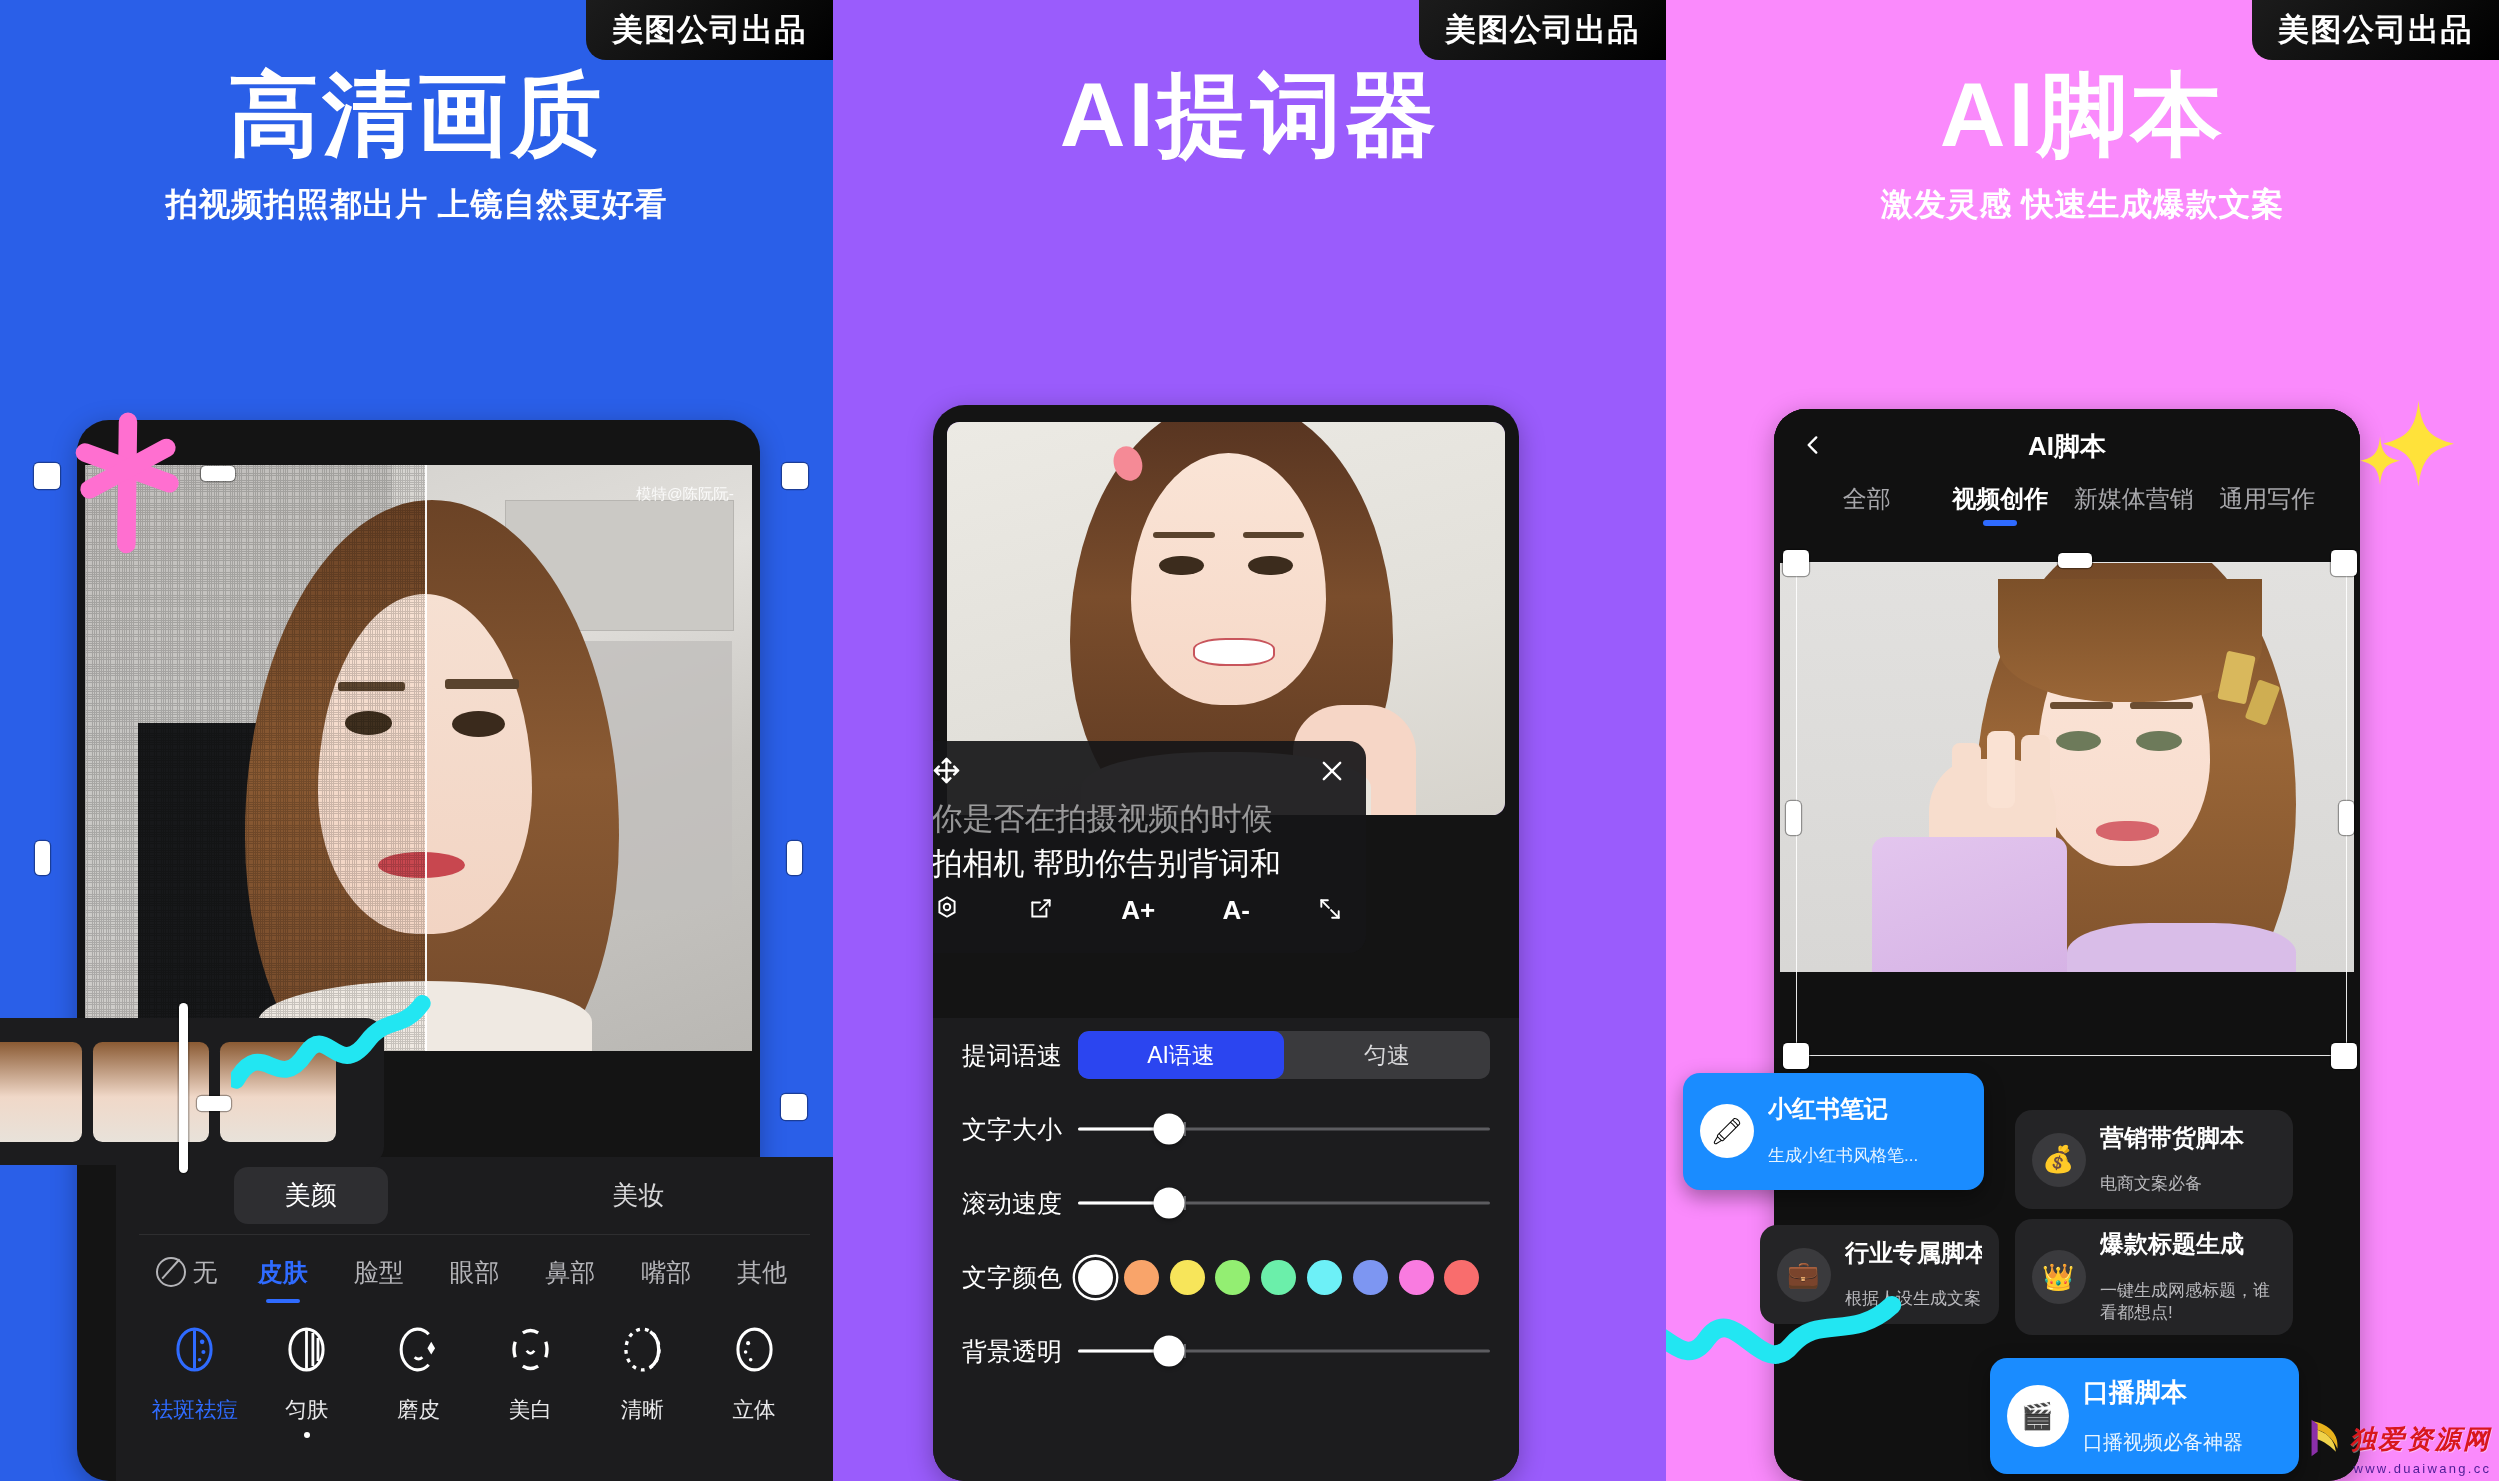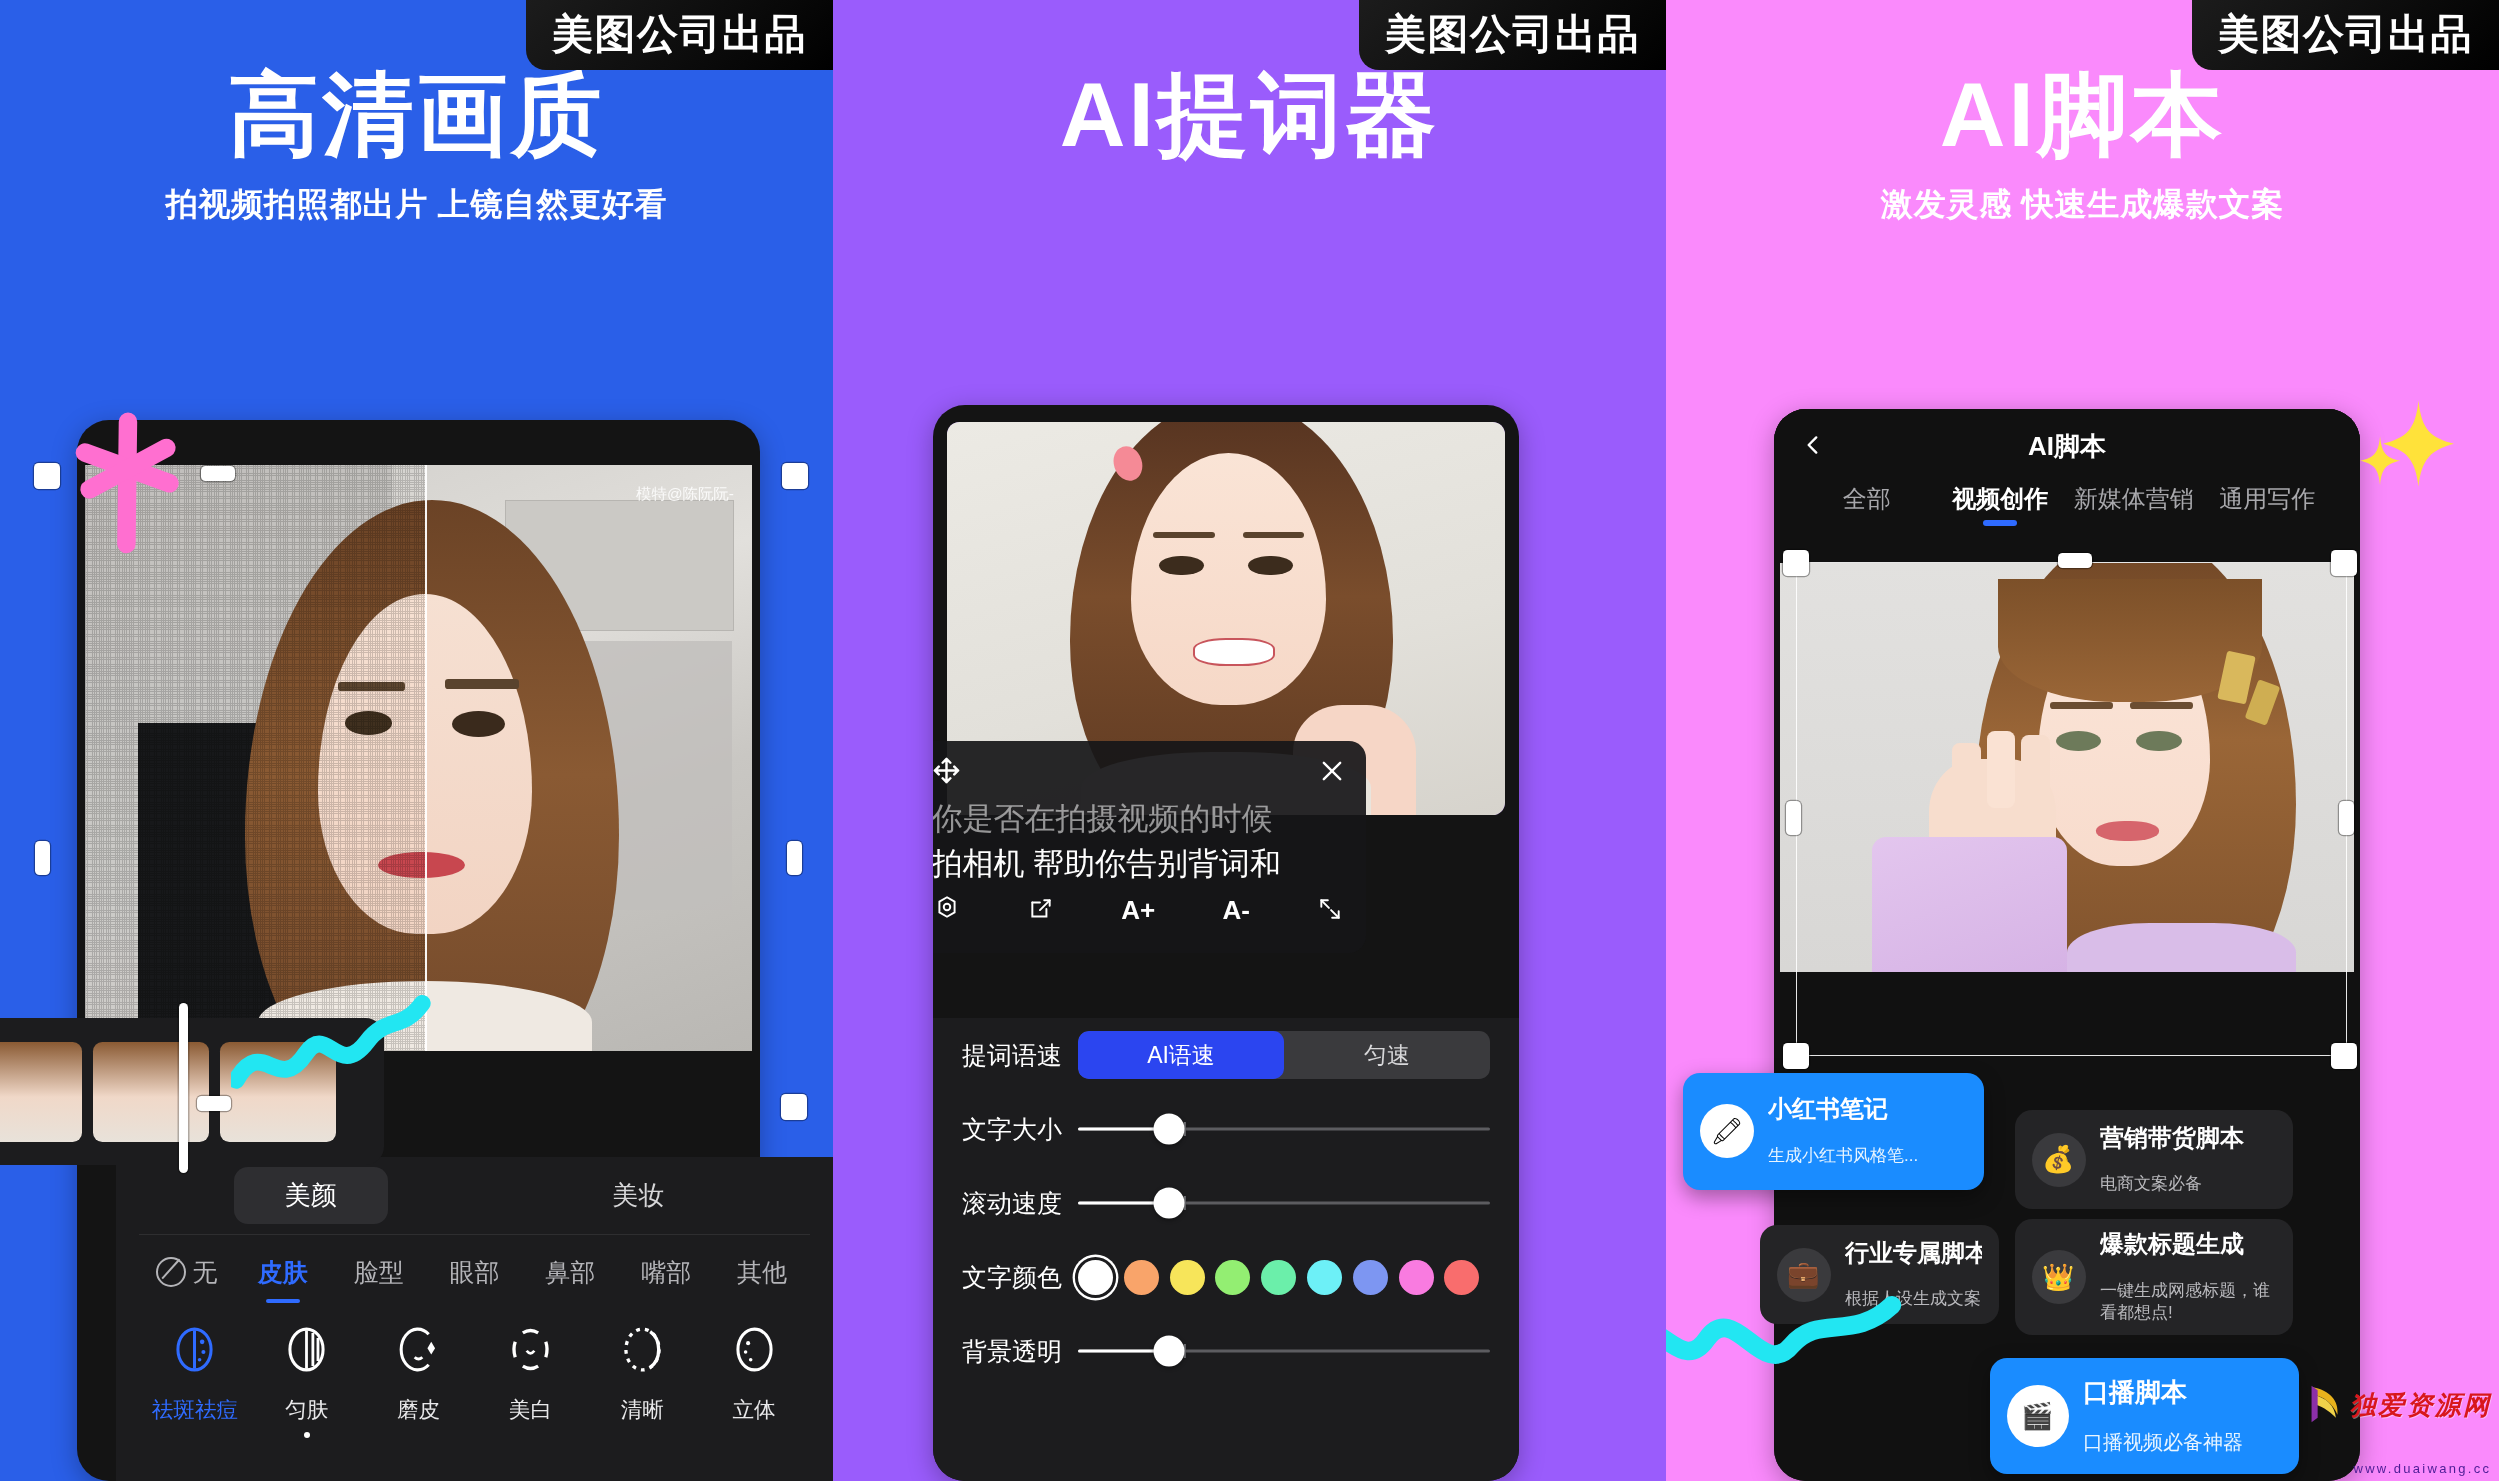--- a/index.html
+++ b/index.html
@@ -7,21 +7,21 @@
   #stage{position:relative;width:2500px;height:1481px;overflow:hidden;display:flex;}
 
   .panel{position:relative;width:833px;height:1481px;overflow:hidden;flex:0 0 833px;}
   .panel.p1{background:#2A5FE8;}
   .panel.p2{background:#9A5CFC;}
   .panel.p3{background:#FA8AFC;}
 
   
   .badge{position:absolute;top:0;right:0;background:linear-gradient(135deg,#1c1c1c,#000);
          border-bottom-left-radius:20px;padding:14px 26px 15.4px 26px;z-index:40;}
-  .badge span{color:#fff;font-size:41px;font-weight:700;letter-spacing:1.5px;line-height:1;}
+  .badge span{color:#fff;font-size:31px;font-weight:700;letter-spacing:1.5px;line-height:1;}
 
   .headline{position:absolute;left:0;right:0;text-align:center;z-index:20;}
   .headline .big{color:#fff;font-weight:900;font-size:91px;letter-spacing:3.1px;line-height:1;
                  text-shadow:0 0 0.8px rgba(0,0,0,.08);}
   .headline .sub{color:#fff;font-weight:700;font-size:32px;letter-spacing:0.8px;margin-top:23px;}
 
   
   .phone{position:absolute;background:#141414;border-radius:32px;overflow:hidden;
          box-shadow:0 6.2px 26px rgba(0,0,0,.28);}
   .screen{position:absolute;inset:0;overflow:hidden;}
@@ -93,21 +93,21 @@
   .card.dark{background:#242426;}
   .card.blue{background:#1A8CFF;box-shadow:0 7.7px 20px rgba(0,0,0,.35);}
   .cico{width:54px;height:54px;border-radius:50%;background:#3a3a3d;display:flex;align-items:center;justify-content:center;font-size:26px;flex:0 0 54px;}
   .card.blue .cico{background:#fff;}
   .ctxt{margin-left:14px;overflow:hidden;}
   .ctitle{color:#fff;font-size:24px;font-weight:700;line-height:1.2;white-space:nowrap;}
   .cdesc{color:#b9b9bd;font-size:17px;line-height:1.3;margin-top:21px;}
   .card.blue .cdesc{color:#e9f5ff;}
 
   .doodle{position:absolute;z-index:34;pointer-events:none;}
-  .wm{position:absolute;right:7.7px;bottom:4.6px;z-index:60;display:flex;flex-direction:column;align-items:flex-end;gap:34px;}
+  .wm{position:absolute;right:7.7px;bottom:4.6px;z-index:60;display:flex;flex-direction:column;align-items:flex-end;}
   .wm .wt{color:#d8171c;font-size:26px;font-weight:900;letter-spacing:2.3px;font-style:italic;text-shadow:0.8px 0.8px 0 rgba(255,255,255,.4);}
   .wm .wu{color:#4c1d95;font-size:13px;letter-spacing:2.3px;font-weight:400;}
 </style>
 </head>
 <body>
 
 <div id="stage">
 
   <div class="panel p1">
 

